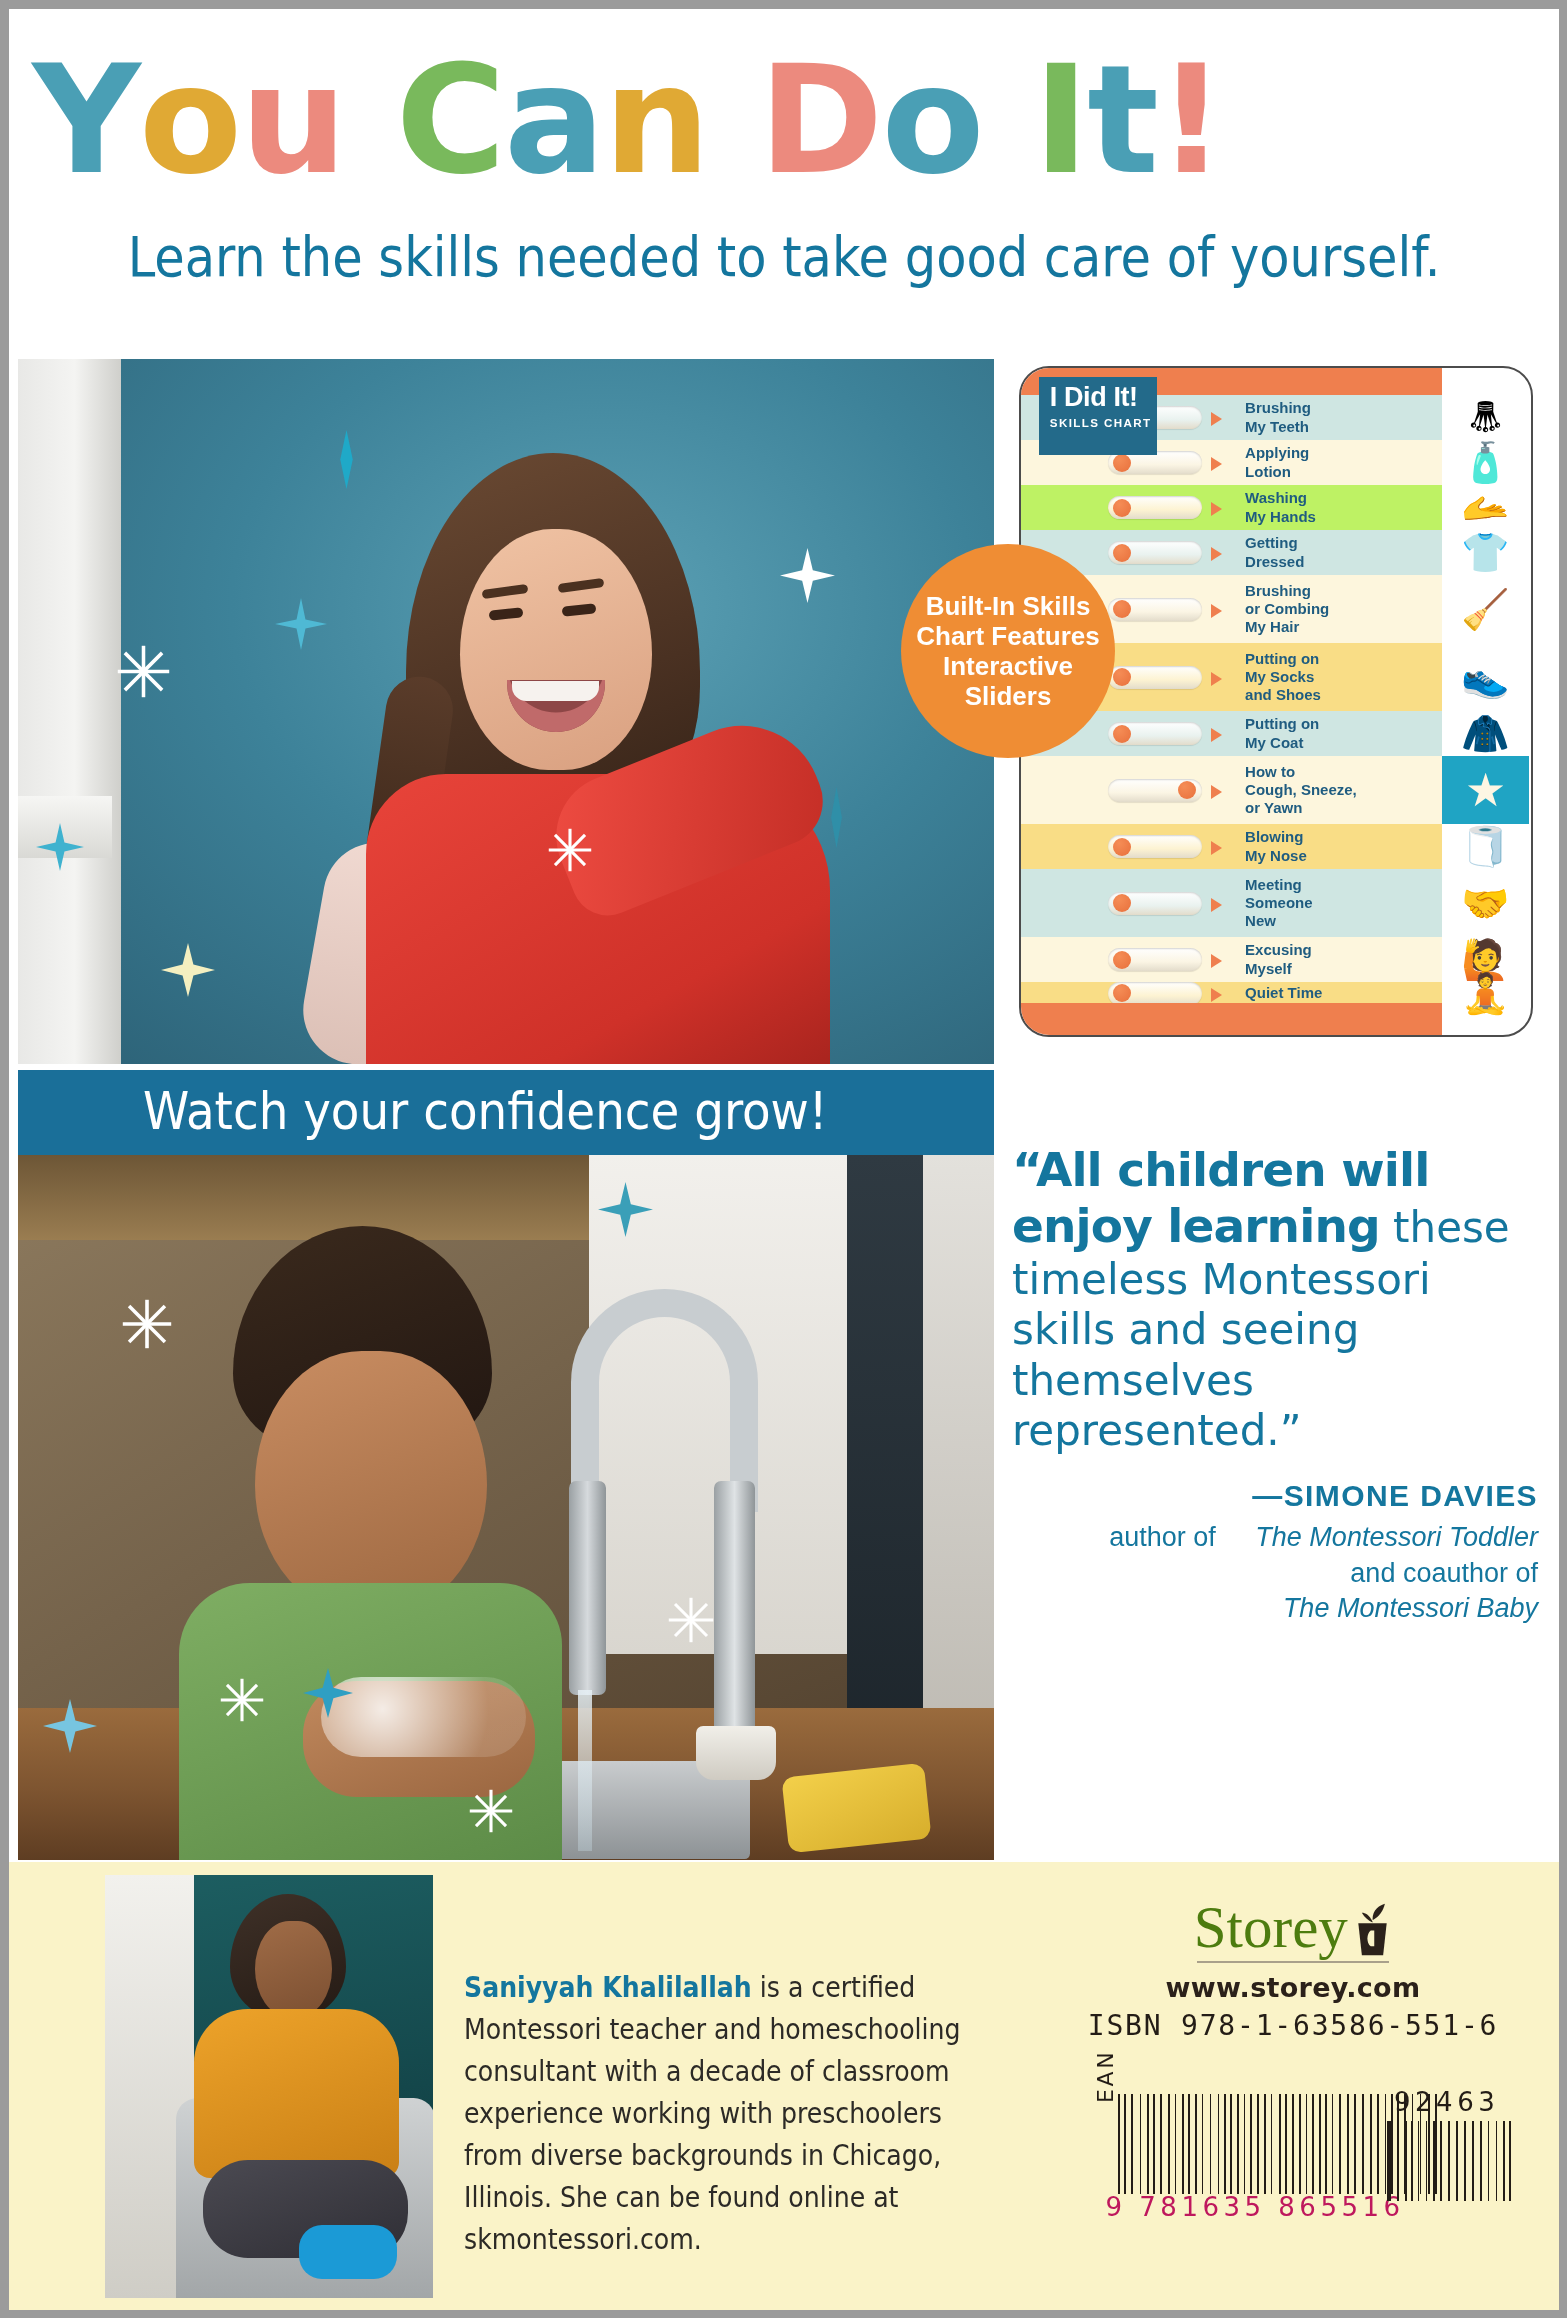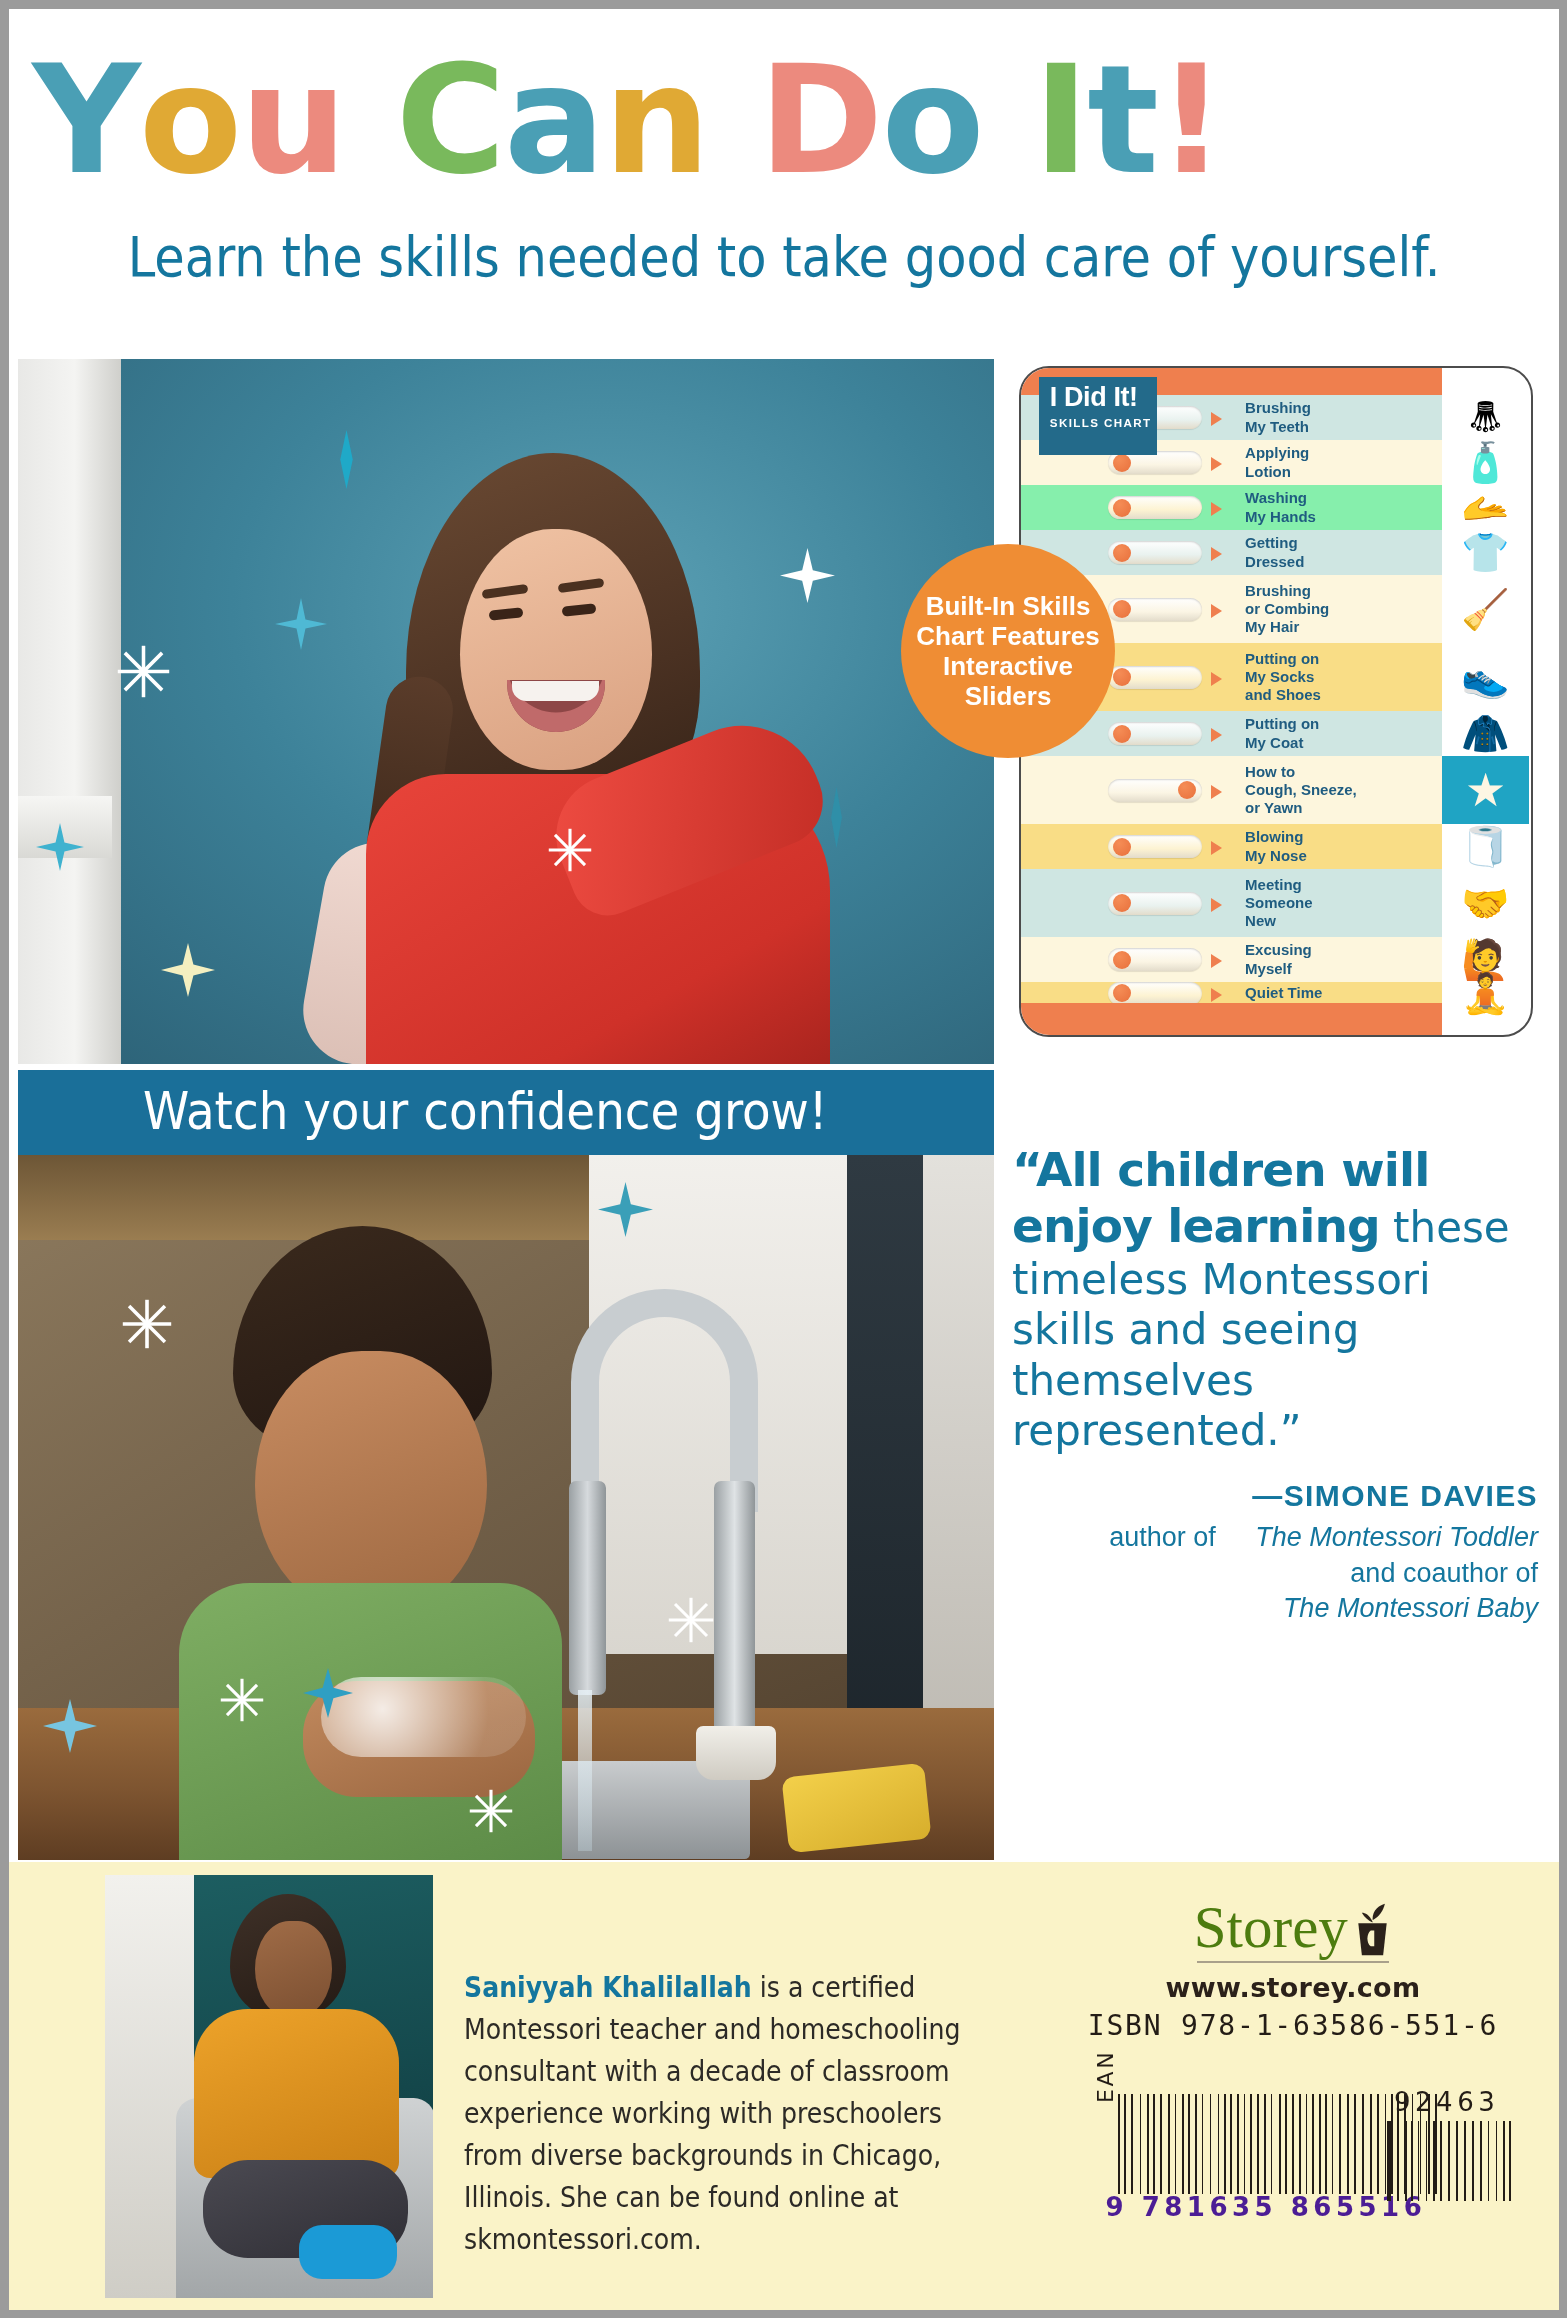--- a/index.html
+++ b/index.html
@@ -390,23 +390,22 @@
     position:absolute;left:0;top:16px;
     font-size:22px;letter-spacing:2.7px;color:#231c16;
     font-family:"DejaVu Sans", sans-serif;
     transform:rotate(-90deg);transform-origin:left top;
     white-space:nowrap;
   }
   .bars{position:absolute;left:25px;top:7.1px;height:100px;display:flex;align-items:flex-start;}
   .bars span{display:block;background:#231c16;margin-right:1.8px;}
   .bc-digits{
     position:absolute;left:12.5px;top:105px;
-    font-size:26px;letter-spacing:4.5px;color:#4c1d95;
+    font-size:26px;letter-spacing:4.5px;color:#be185d;
     font-family:"DejaVu Sans", sans-serif;
-    font-weight:bold;
   }
   .bars2{position:absolute;left:294px;top:34px;height:80px;display:flex;align-items:flex-start;}
   .bars2 span{display:block;background:#231c16;margin-right:1.8px;}
   .bc2-digits{
     position:absolute;left:301px;top:0px;
     font-size:26px;letter-spacing:4.5px;color:#231c16;
     font-family:"DejaVu Sans", sans-serif;
   }
 </style>
 </head>
@@ -562,21 +561,21 @@
             <div class="row" style="height: 45px; background: rgb(253, 246, 221);">
               <div class="slider" style="background: linear-gradient(rgb(255, 255, 255) 0%, rgb(251, 245, 228) 60%, rgb(227, 220, 203) 100%);">
                 <div class="knob"></div>
                 <div class="arrow"></div>
               </div>
               <div class="label">
                 <div>Applying</div>
                 <div>Lotion</div>
               </div>
             </div>
-            <div class="row" style="height: 45px; background: #86efac;">
+            <div class="row" style="height: 45px; background: #bef264;">
               <div class="slider" style="background: linear-gradient(rgb(255, 255, 255) 0%, rgb(253, 243, 210) 60%, rgb(227, 220, 203) 100%);">
                 <div class="knob"></div>
                 <div class="arrow"></div>
               </div>
               <div class="label">
                 <div>Washing</div>
                 <div>My Hands</div>
               </div>
             </div>
             <div class="row" style="height: 45px; background: rgb(207, 230, 226);">

